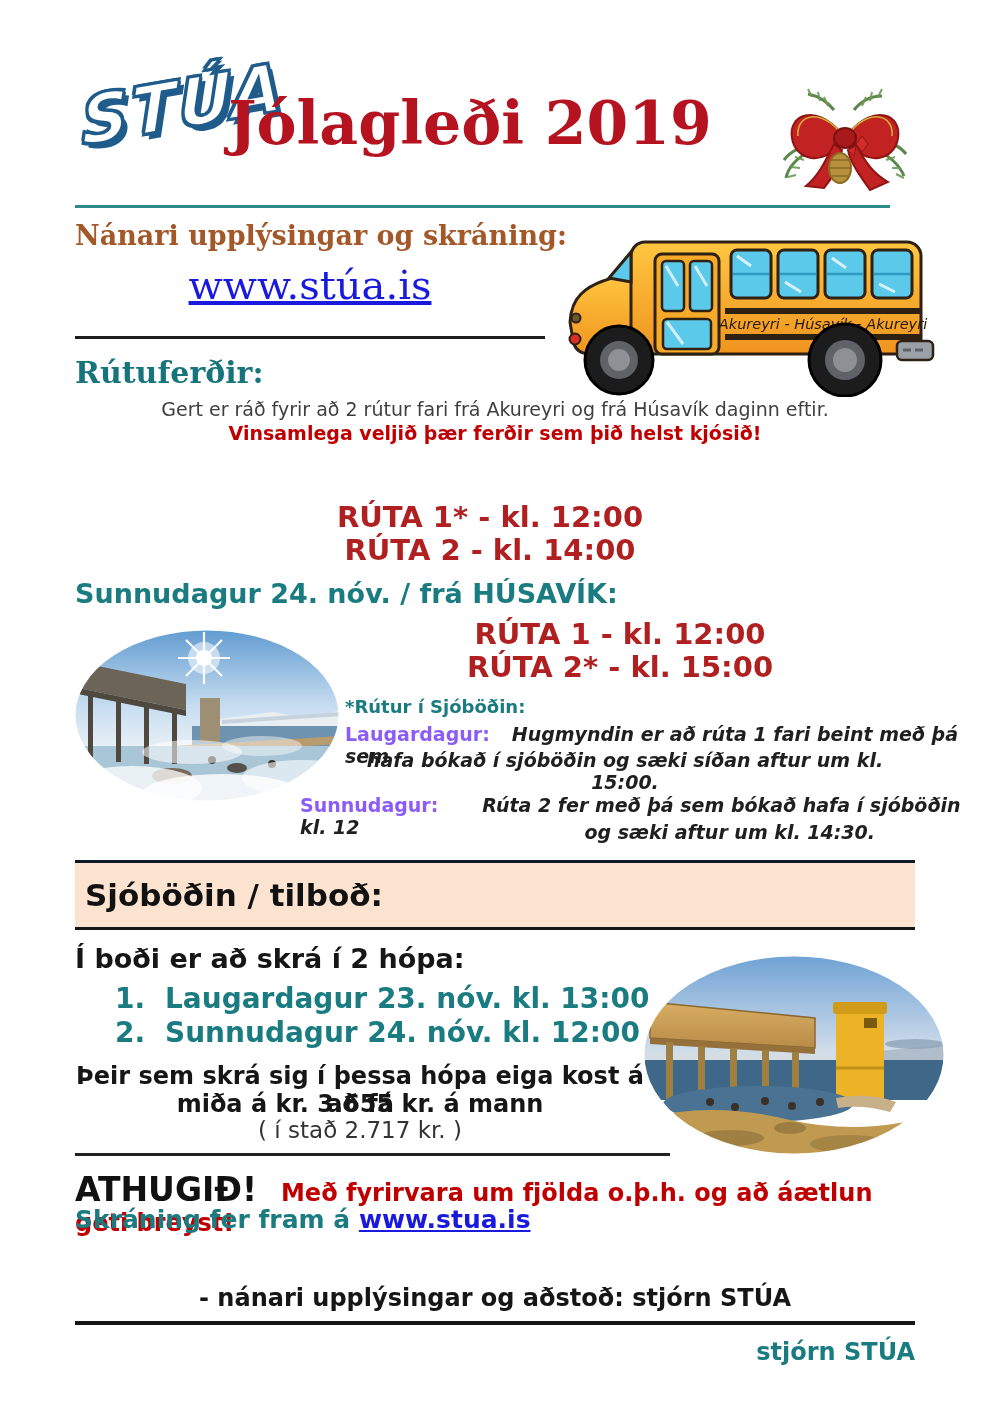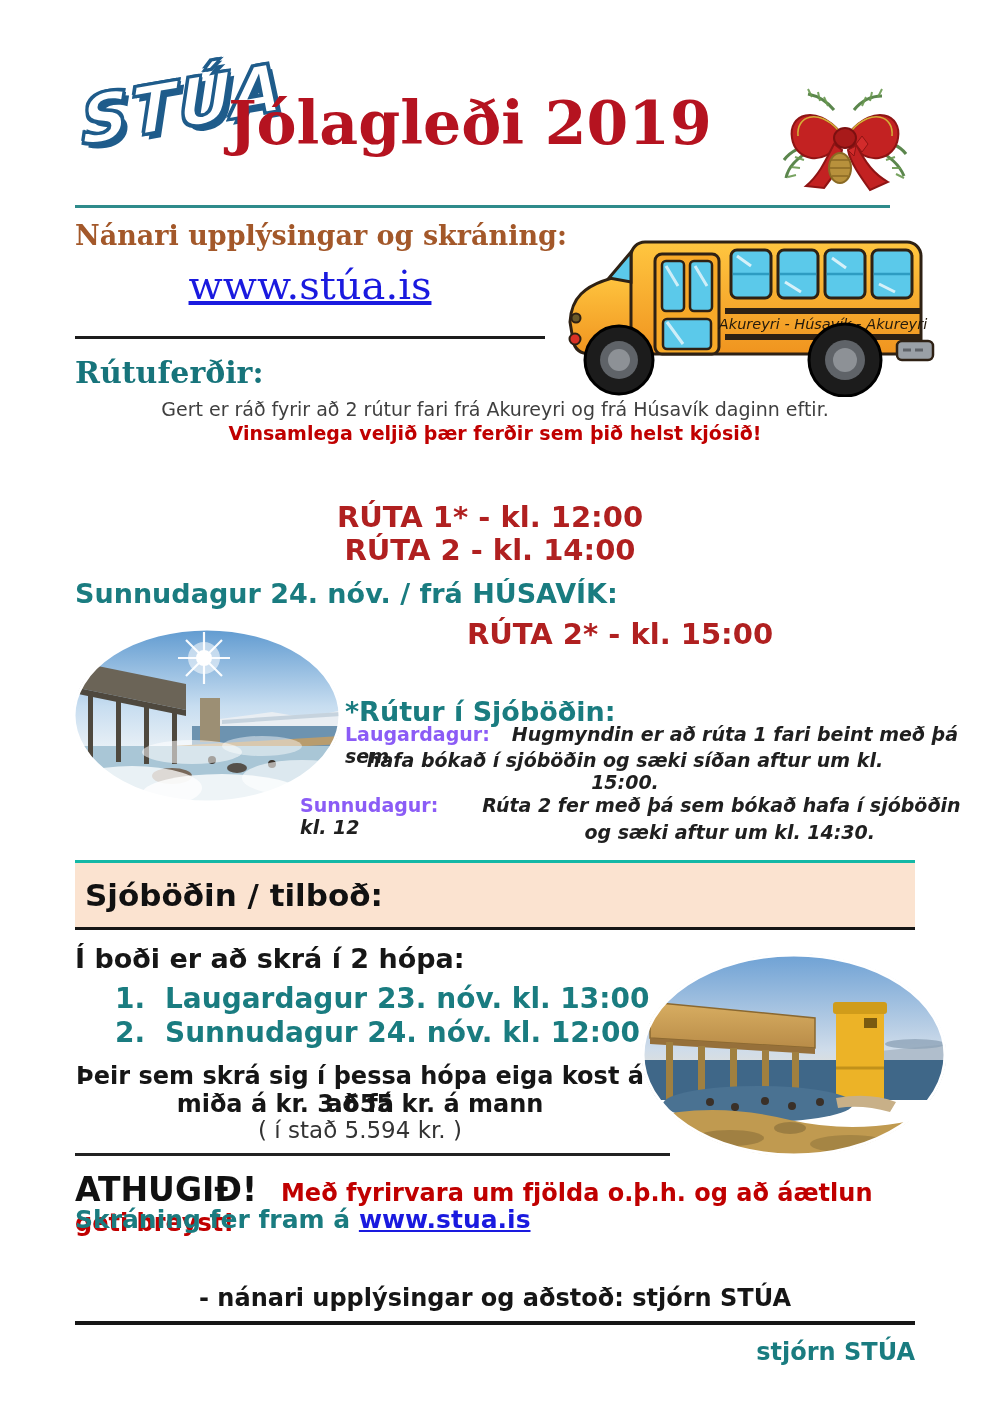--- a/index.html
+++ b/index.html
@@ -55,32 +55,32 @@
     font-size:19px; font-weight:700; color:#c00000; }
 
   .day-heading { font-size:27px; font-weight:700; color:#1a7c80; }
   .sat-heading { left:75px; top:456px; }
   .sun-heading { left:75px; top:578px; }
 
   .route { font-size:29px; font-weight:700; color:#b02020; line-height:33px; }
   .sat-routes { left:290px; top:501px; width:400px; text-align:center; }
   .sun-routes { left:455px; top:618px; width:330px; text-align:center; }
 
-  .note-heading { left:345px; top:696px; font-size:27px; font-weight:700; color:#1a7c80; }
+  .note-heading { left:345px; top:696px; font-size:18px; font-weight:700; color:#1a7c80; }
   .note-line { font-size:19px; color:#1f1f1f; font-weight:600; font-style:italic; }
   .note-label { color:#8b5cf6; font-weight:700; font-style:normal; }
   .note-sat1 { left:345px; top:723px; }
   .note-sat2 { left:345px; top:749px; width:560px; text-align:center; }
   .note-sun1 { left:300px; top:794px; }
   .note-sun2 { left:345px; top:821px; width:530px; text-align:right; }
   .note-gap { display:inline-block; width:22px; }
 
   .banner {
     left:75px; top:860px; width:840px; height:70px;
-    background:#fbe3d0; border-top:3px solid #14b8a6; border-bottom:3px solid #161616;
+    background:#fbe3d0; border-top:3px solid #0f172a; border-bottom:3px solid #161616;
     font-size:31px; font-weight:700; color:#111; line-height:64px; padding-left:10px;
   }
   .offer-intro { left:75px; top:943px; font-size:27px; font-weight:700; color:#161616; }
   .option { font-size:28px; font-weight:700; color:#1a7c80; line-height:34px; }
   .opt1 { left:115px; top:982px; }
   .opt2 { left:115px; top:1016px; }
   .opt-num { display:inline-block; width:50px; }
 
   .price1 { left:75px; top:1062px; width:570px; text-align:center;
     font-size:24px; font-weight:700; color:#161616; }
@@ -209,20 +209,21 @@
   <div class="abs intro">Gert er ráð fyrir að 2 rútur fari frá Akureyri og frá Húsavík daginn eftir.</div>
   <div class="abs warning-red">Vinsamlega veljið þær ferðir sem þið helst kjósið!</div>
 
   <div class="abs sat-routes">
     <div class="route">RÚTA 1* - kl. 12:00</div>
     <div class="route">RÚTA 2 - kl. 14:00</div>
   </div>
 
   <div class="abs day-heading sun-heading">Sunnudagur 24. nóv. / frá HÚSAVÍK:</div>
   <div class="abs sun-routes">
+    <div class="route">RÚTA 1 - kl. 12:00</div>
     <div class="route">RÚTA 2* - kl. 15:00</div>
   </div>
 
   <svg class="abs" style="left:72px; top:628px;" width="270" height="175" viewBox="0 0 270 175">
     <defs>
       <linearGradient id="skyL" x1="0" y1="0" x2="0" y2="1">
         <stop offset="0" stop-color="#5f9ad0"></stop>
         <stop offset="0.65" stop-color="#c7ddf0"></stop>
         <stop offset="1" stop-color="#e8f0f6"></stop>
       </linearGradient>
@@ -342,21 +343,21 @@
       <path d="M0 168 Q 70 148 150 168 Q 230 186 308 158 L 308 206 L 0 206 Z" fill="#c09a50"></path>
       <ellipse cx="90" cy="186" rx="34" ry="8" fill="#8a7038" opacity="0.6"></ellipse>
       <ellipse cx="210" cy="192" rx="40" ry="9" fill="#8a7038" opacity="0.5"></ellipse>
       <ellipse cx="150" cy="176" rx="16" ry="6" fill="#9c7e42"></ellipse>
     </g>
     <ellipse cx="154" cy="103" rx="151" ry="100" fill="none" stroke="#ffffff" stroke-width="3"></ellipse>
   </svg>
 
   <div class="abs price1">Þeir sem skrá sig í þessa hópa eiga kost á að fá</div>
   <div class="abs price2">miða á kr. 3.655 kr. á mann</div>
-  <div class="abs price3">( í stað 5.594 kr. )</div>
+  <div class="abs price3">( í stað 2.717 kr. )</div>
   <div class="abs rule-price"></div>
 
   <div class="abs athugid-line">
     <span class="athugid-label">ATHUGIÐ!</span><span class="athugid-warning">Með fyrirvara um fjölda o.þ.h. og að áætlun geti breyst!</span>
   </div>
   <div class="abs reg-line">
     <span>Skráning fer fram á </span><a class="reg-link">www.stua.is</a>
   </div>
   <div class="abs help-line">- nánari upplýsingar og aðstoð: stjórn STÚA</div>
 

